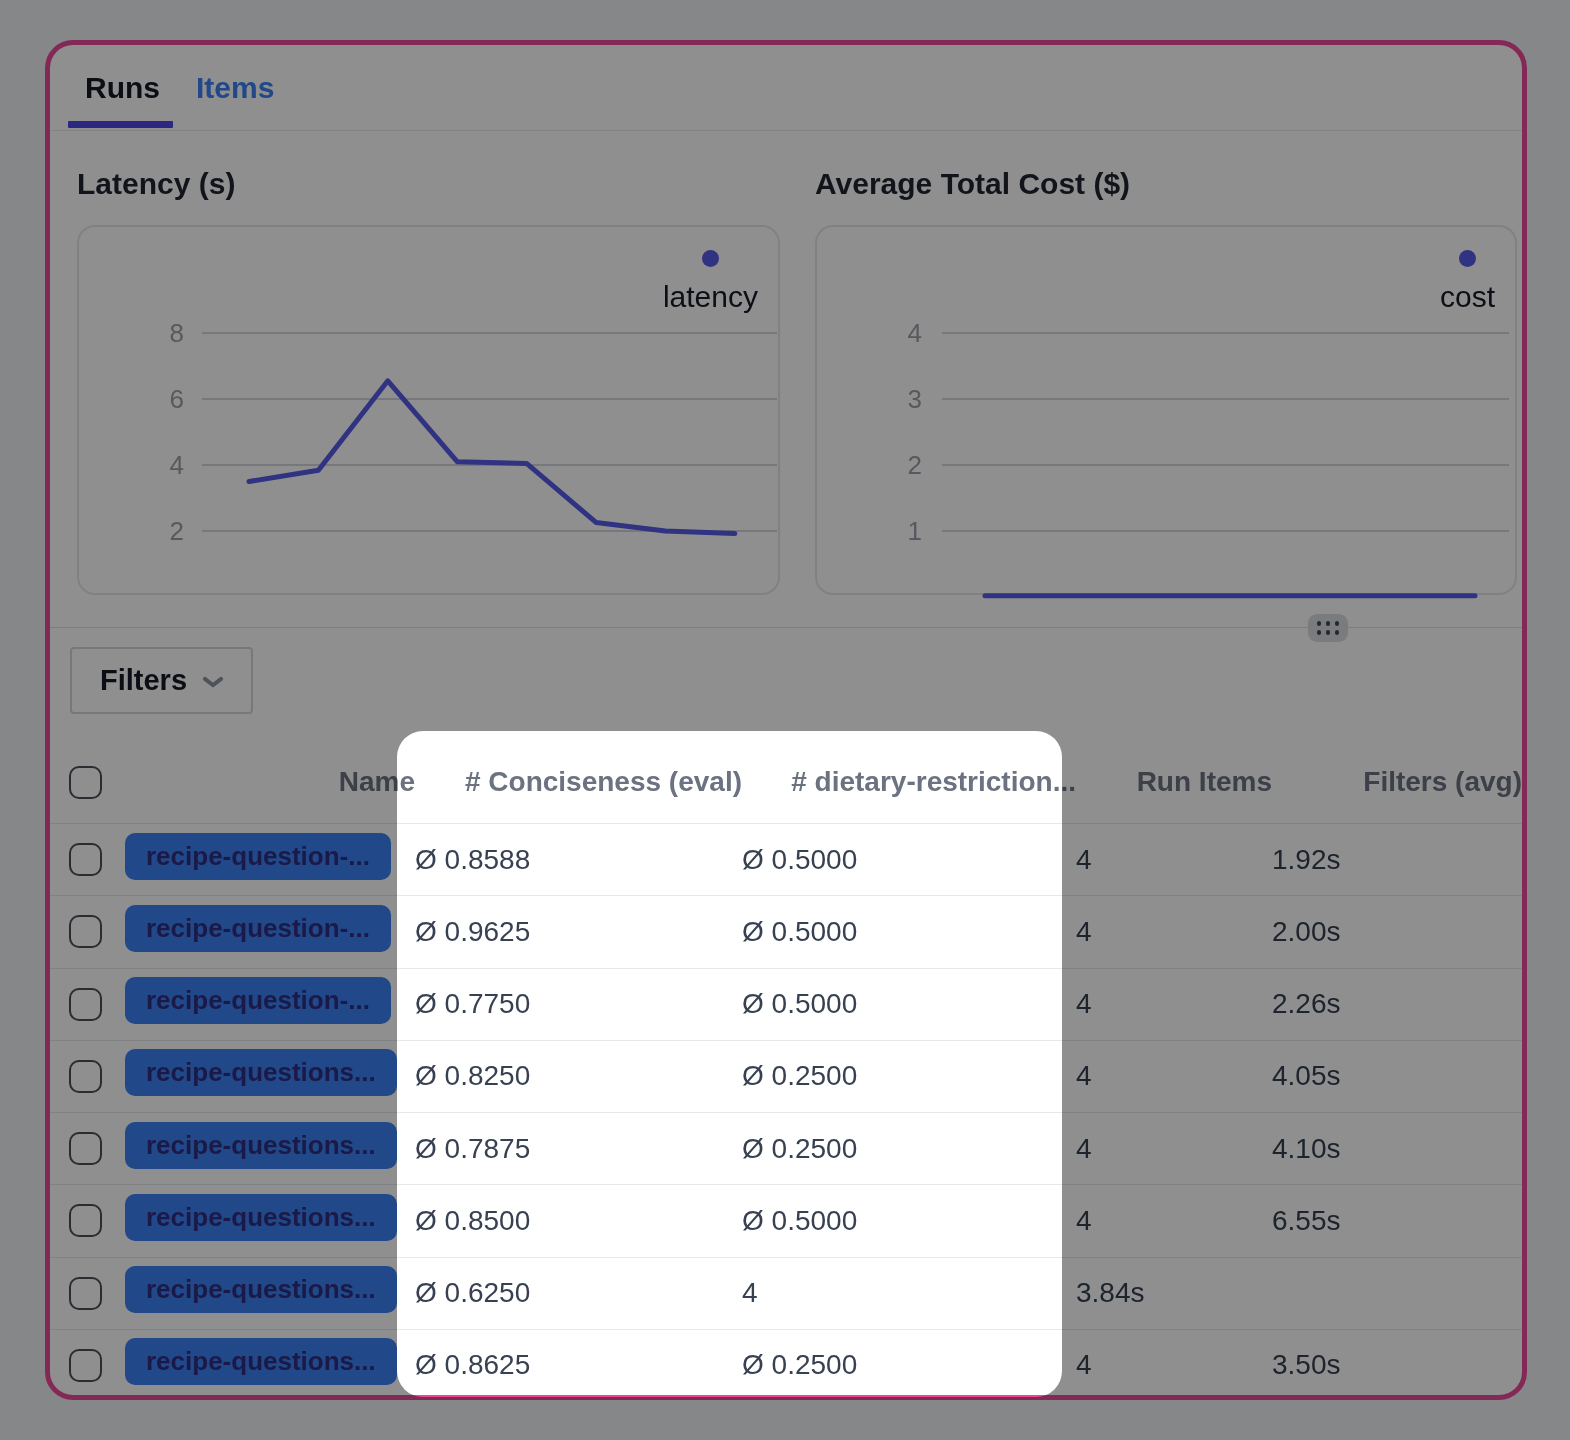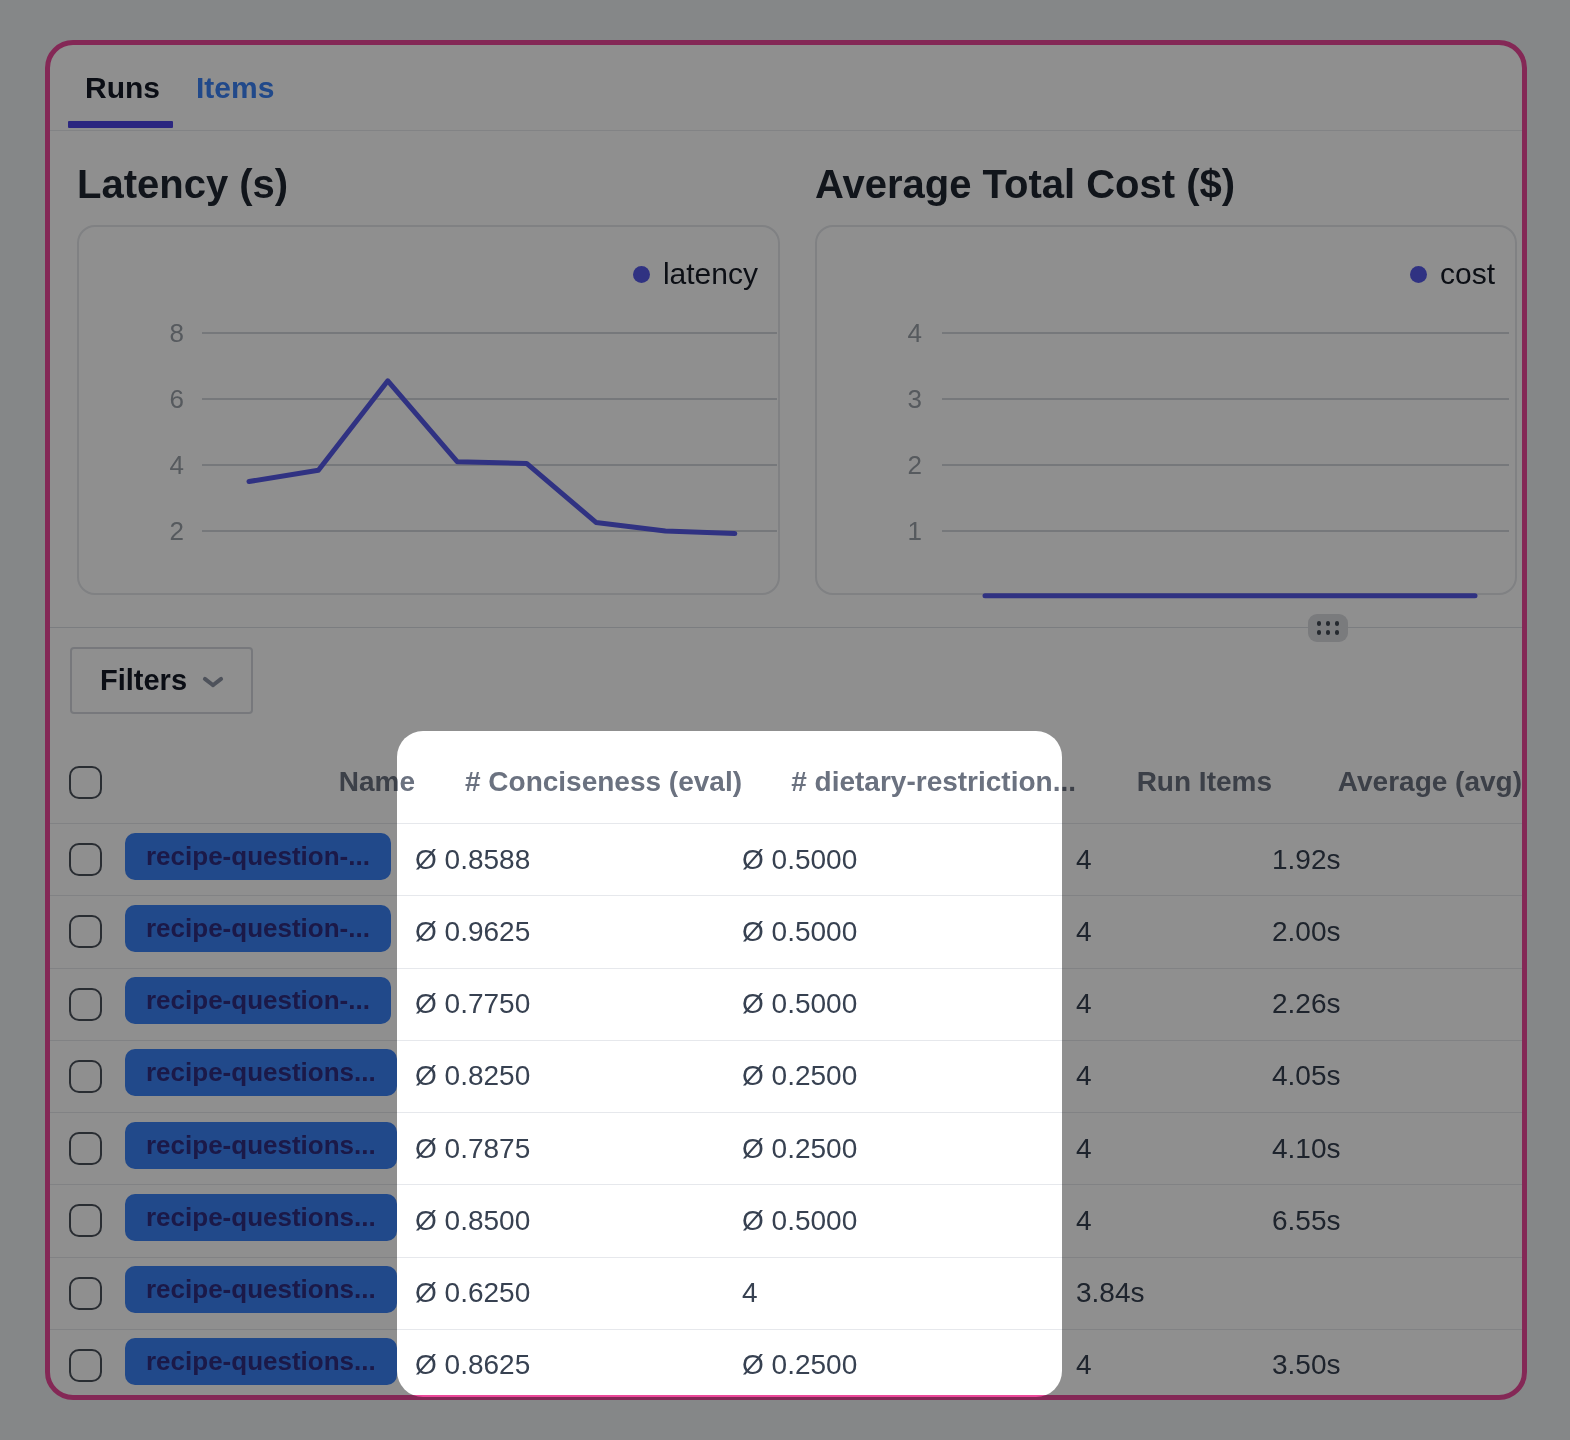--- a/index.html
+++ b/index.html
@@ -30,31 +30,31 @@
          font-size:30px; font-weight:600; color:#3b82f6; cursor:pointer; }
   .tab.active { color:#141a26; }
   .tab .underline {
     position:absolute; left:-17px; bottom:2px;
     width:105px; height:7px; background:#4f46e5; border-radius:1px;
   }
 
   
   .charts { display:flex; gap:35px; padding:36px 0 0 27px; }
   .chart-block { display:flex; flex-direction:column; }
-  .chart-title { font-size:40px; font-weight:600; color:#1f2630;
+  .chart-title { font-size:30px; font-weight:600; color:#1f2630;
                  line-height:34px; margin-bottom:24px; }
   .chart-card {
     position:relative; height:370px;
     border:2px solid #e4e6ea; border-radius:18px; background:#fff;
   }
   .chart-card.w1 { width:703px; }
   .chart-card.w2 { width:702px; }
   .chart-card svg { position:absolute; left:0; top:0; overflow:visible; }
-  .legend { position:absolute; top:30px; right:20px;
-            display:flex; align-items:center; gap:13px; }
+  .legend { position:absolute; top:23px; right:20px;
+            display:flex; align-items:center; gap:13px;flex-direction:column; }
   .legend-dot { width:17px; height:17px; border-radius:50%; background:#575ae8; }
   .legend-label { font-size:30px; color:#161b26; }
   .gridline { stroke:#d3d6db; stroke-width:2; }
   .ticklabel { fill:#9aa0a8; font-size:26px; text-anchor:end; font-family:inherit; }
   .dataline { fill:none; stroke:#575ae8; stroke-width:5;
               stroke-linejoin:round; stroke-linecap:round; }
 
   
   .panel-divider { position:relative; margin-top:32px; border-top:1px solid #dcdfe4; }
   .drag-handle {
@@ -194,21 +194,21 @@
   </div>
 
   <div class="runs-table">
 
     <div class="t-row t-head">
       <div class="cb"></div>
       <div>Name</div>
       <div># Conciseness (eval)</div>
       <div># dietary-restriction...</div>
       <div>Run Items</div>
-      <div>Average (avg)</div>
+      <div>Filters (avg)</div>
     </div>
 
     <div class="t-row">
       <div class="cb"></div>
       <div><span class="badge">recipe-question-...</span></div>
       <div>Ø 0.8588</div>
       <div>Ø 0.5000</div>
       <div>4</div>
       <div>1.92s</div>
     </div>

